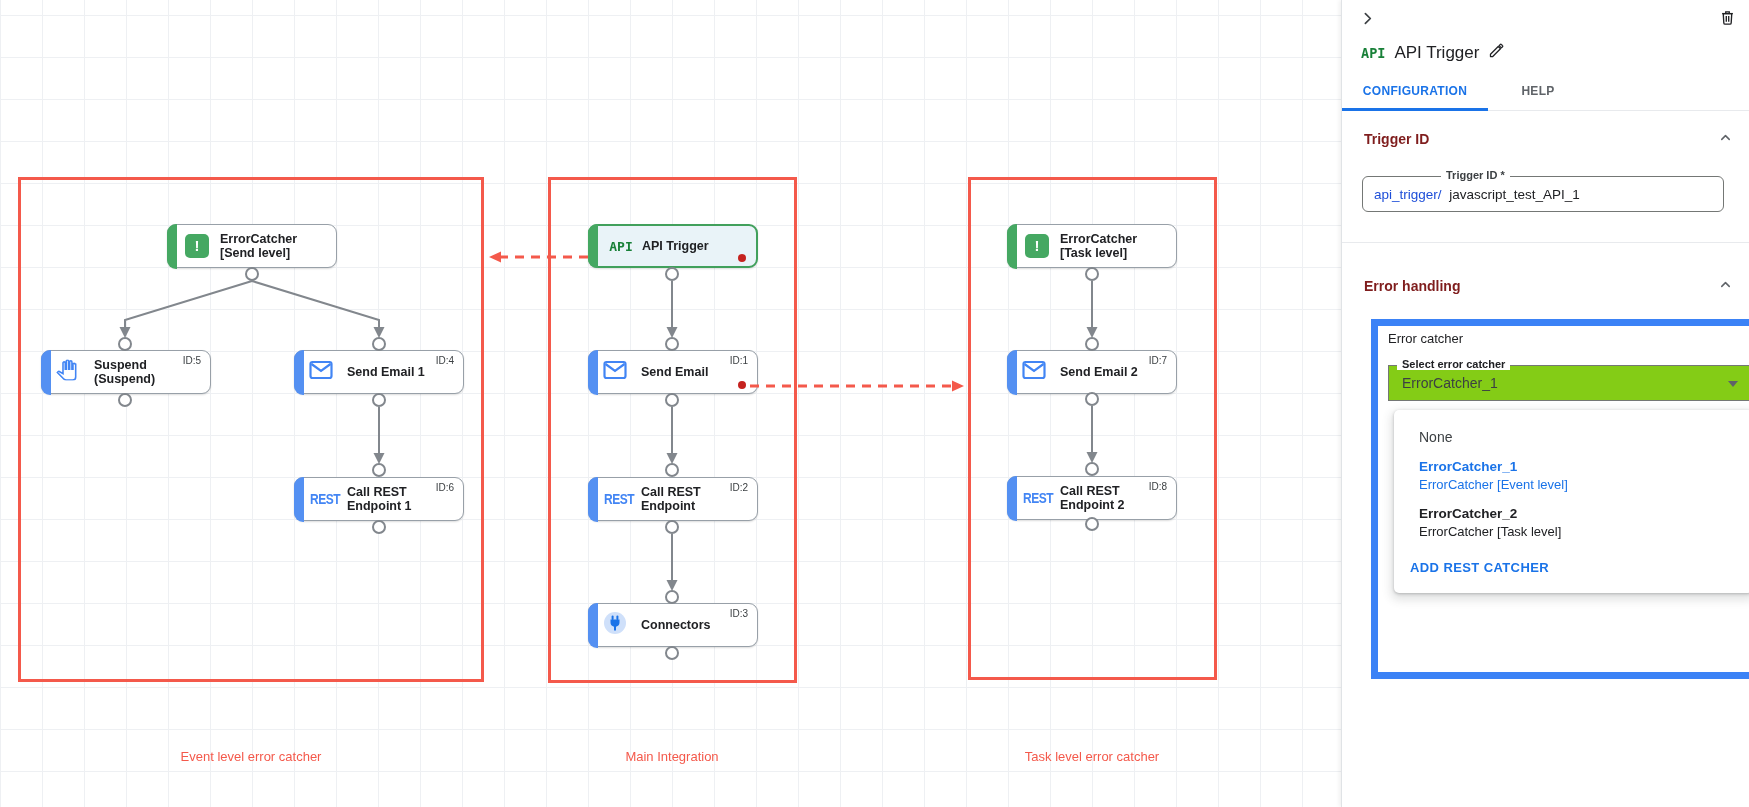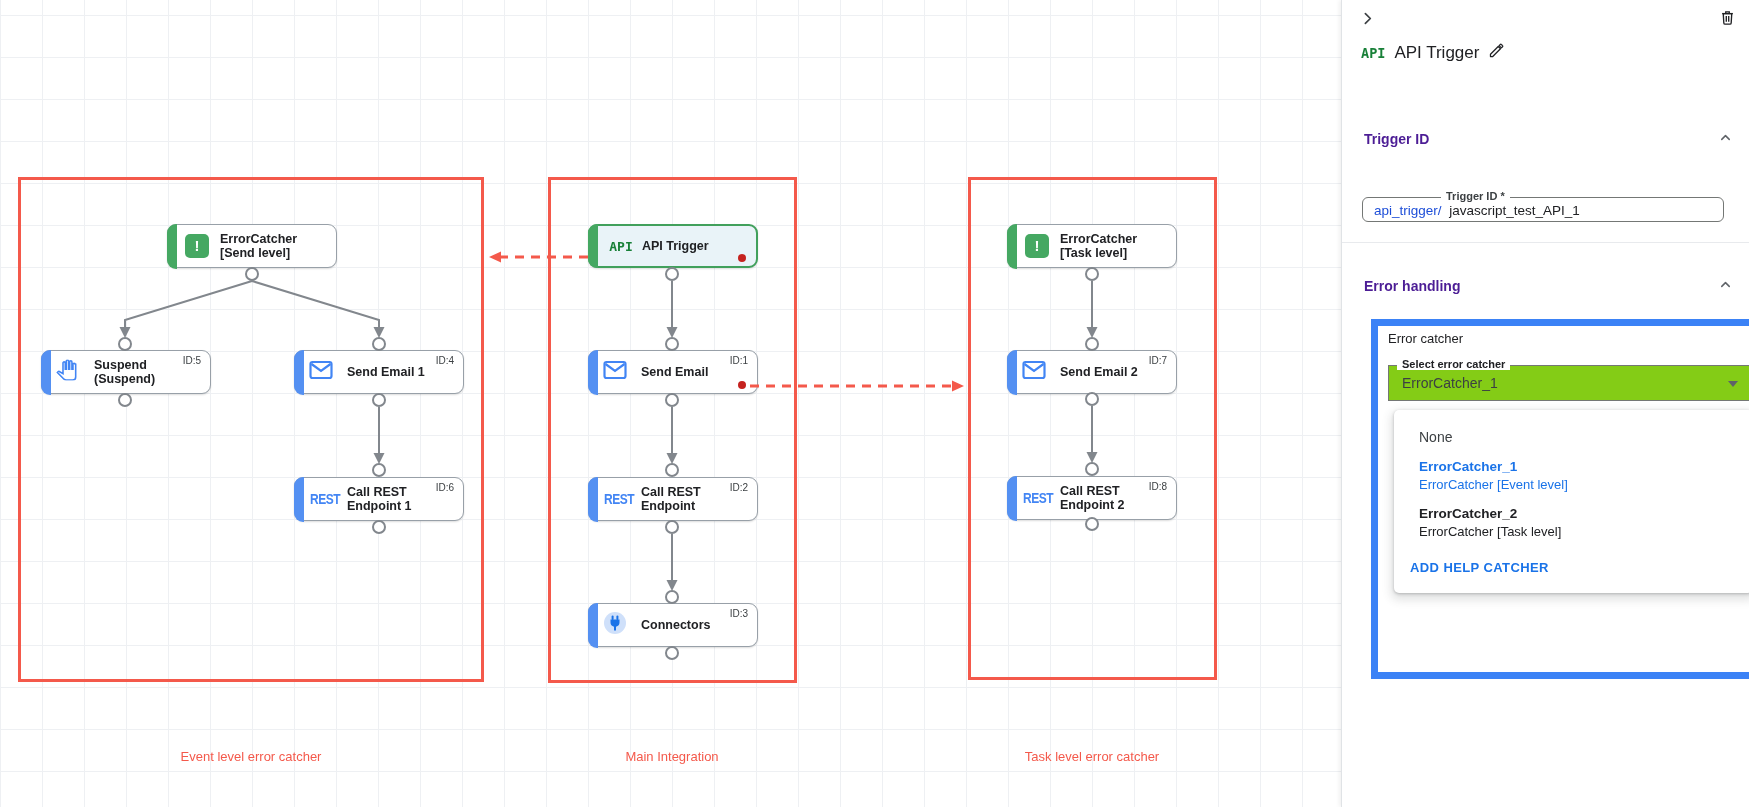--- a/index.html
+++ b/index.html
@@ -49,25 +49,25 @@
   .panel-title-row { position:absolute; left:19px; top:42px; display:flex; align-items:center; gap:9px; }
   .type-badge { color:#188038; font-family:"DejaVu Sans Mono", monospace;
     font-weight:bold; font-size:13.5px; }
   .panel-title { font-size:17px; color:#202124; }
   .tabs { position:absolute; left:0; top:84px; width:100%; height:27px;
     border-bottom:1px solid #e8eaed; display:flex; }
   .tab { height:27px; display:flex; align-items:flex-start; justify-content:center;
     font-size:12px; font-weight:bold; letter-spacing:.3px; cursor:pointer; }
   .tab.cfg { width:146px; color:#1a73e8; border-bottom:3px solid #1a73e8; }
   .tab.help { width:100px; color:#5f6368; }
-  .section-head { position:absolute; left:22px; font-size:14px; font-weight:bold; color:#4c1d95; }
+  .section-head { position:absolute; left:22px; font-size:14px; font-weight:bold; color:#7f1d1d; }
   .sec-chevron { position:absolute; right:12px; }
   .divider { position:absolute; left:0; width:100%; height:1px; background:#e8eaed; }
 
-  .field { position:absolute; left:20px; top:197px; width:362px; height:25px;
+  .field { position:absolute; left:20px; top:176px; width:362px; height:36px;
     border:1px solid #747775; border-radius:6px; background:#fff; }
   .field-label { position:absolute; left:78px; top:-8px; background:#fff; padding:0 5px;
     font-size:11px; font-weight:bold; color:#3c4043; white-space:nowrap; }
   .field-text { position:absolute; left:11px; top:50%; transform:translateY(-50%);
     font-size:13.5px; white-space:nowrap; }
   .field-prefix { color:#1d4ed8; }
   .field-value { color:#202124; margin-left:4px; }
 
   .hl-box { position:absolute; left:29px; top:319px; width:390px; height:360px;
     border:7px solid #3b82f6; }
@@ -303,20 +303,24 @@
     <span class="type-badge">API</span>
     <span class="panel-title">API Trigger</span>
     <span style="cursor:pointer">
       <svg width="17" height="17" viewBox="0 0 24 24" fill="none" stroke="#202124" stroke-width="1.8" stroke-linejoin="round">
         <path d="M3.5 17.3V20.5h3.2L17.6 9.6l-3.2-3.2z"></path>
         <path d="M15.7 5.1l1.6-1.6a1.1 1.1 0 0 1 1.6 0l1.6 1.6a1.1 1.1 0 0 1 0 1.6l-1.6 1.6z"></path>
       </svg>
     </span>
   </div>
 
+  <div class="tabs">
+    <div class="tab cfg">CONFIGURATION</div>
+    <div class="tab help">HELP</div>
+  </div>
 
   <div class="section-head" style="top:131px">Trigger ID</div>
   <button class="icon-btn sec-chevron" style="top:127px">
     <span>
       <svg width="15" height="15" viewBox="0 0 24 24" fill="none" stroke="#5f6368" stroke-width="2.4" stroke-linecap="round" stroke-linejoin="round">
           <path d="M6 15l6-6 6 6"></path>
         </svg>
     </span>
   </button>
 
@@ -353,16 +357,16 @@
         <div class="m-name">None</div>
       </div>
       <div class="menu-item sel">
         <div class="m-name">ErrorCatcher_1</div>
         <div class="m-desc">ErrorCatcher [Event level]</div>
       </div>
       <div class="menu-item">
         <div class="m-name">ErrorCatcher_2</div>
         <div class="m-desc">ErrorCatcher [Task level]</div>
       </div>
-      <button class="add-btn">ADD HELP CATCHER</button>
+      <button class="add-btn">ADD REST CATCHER</button>
     </div>
   </div>
 </div>
 
 </body></html>

